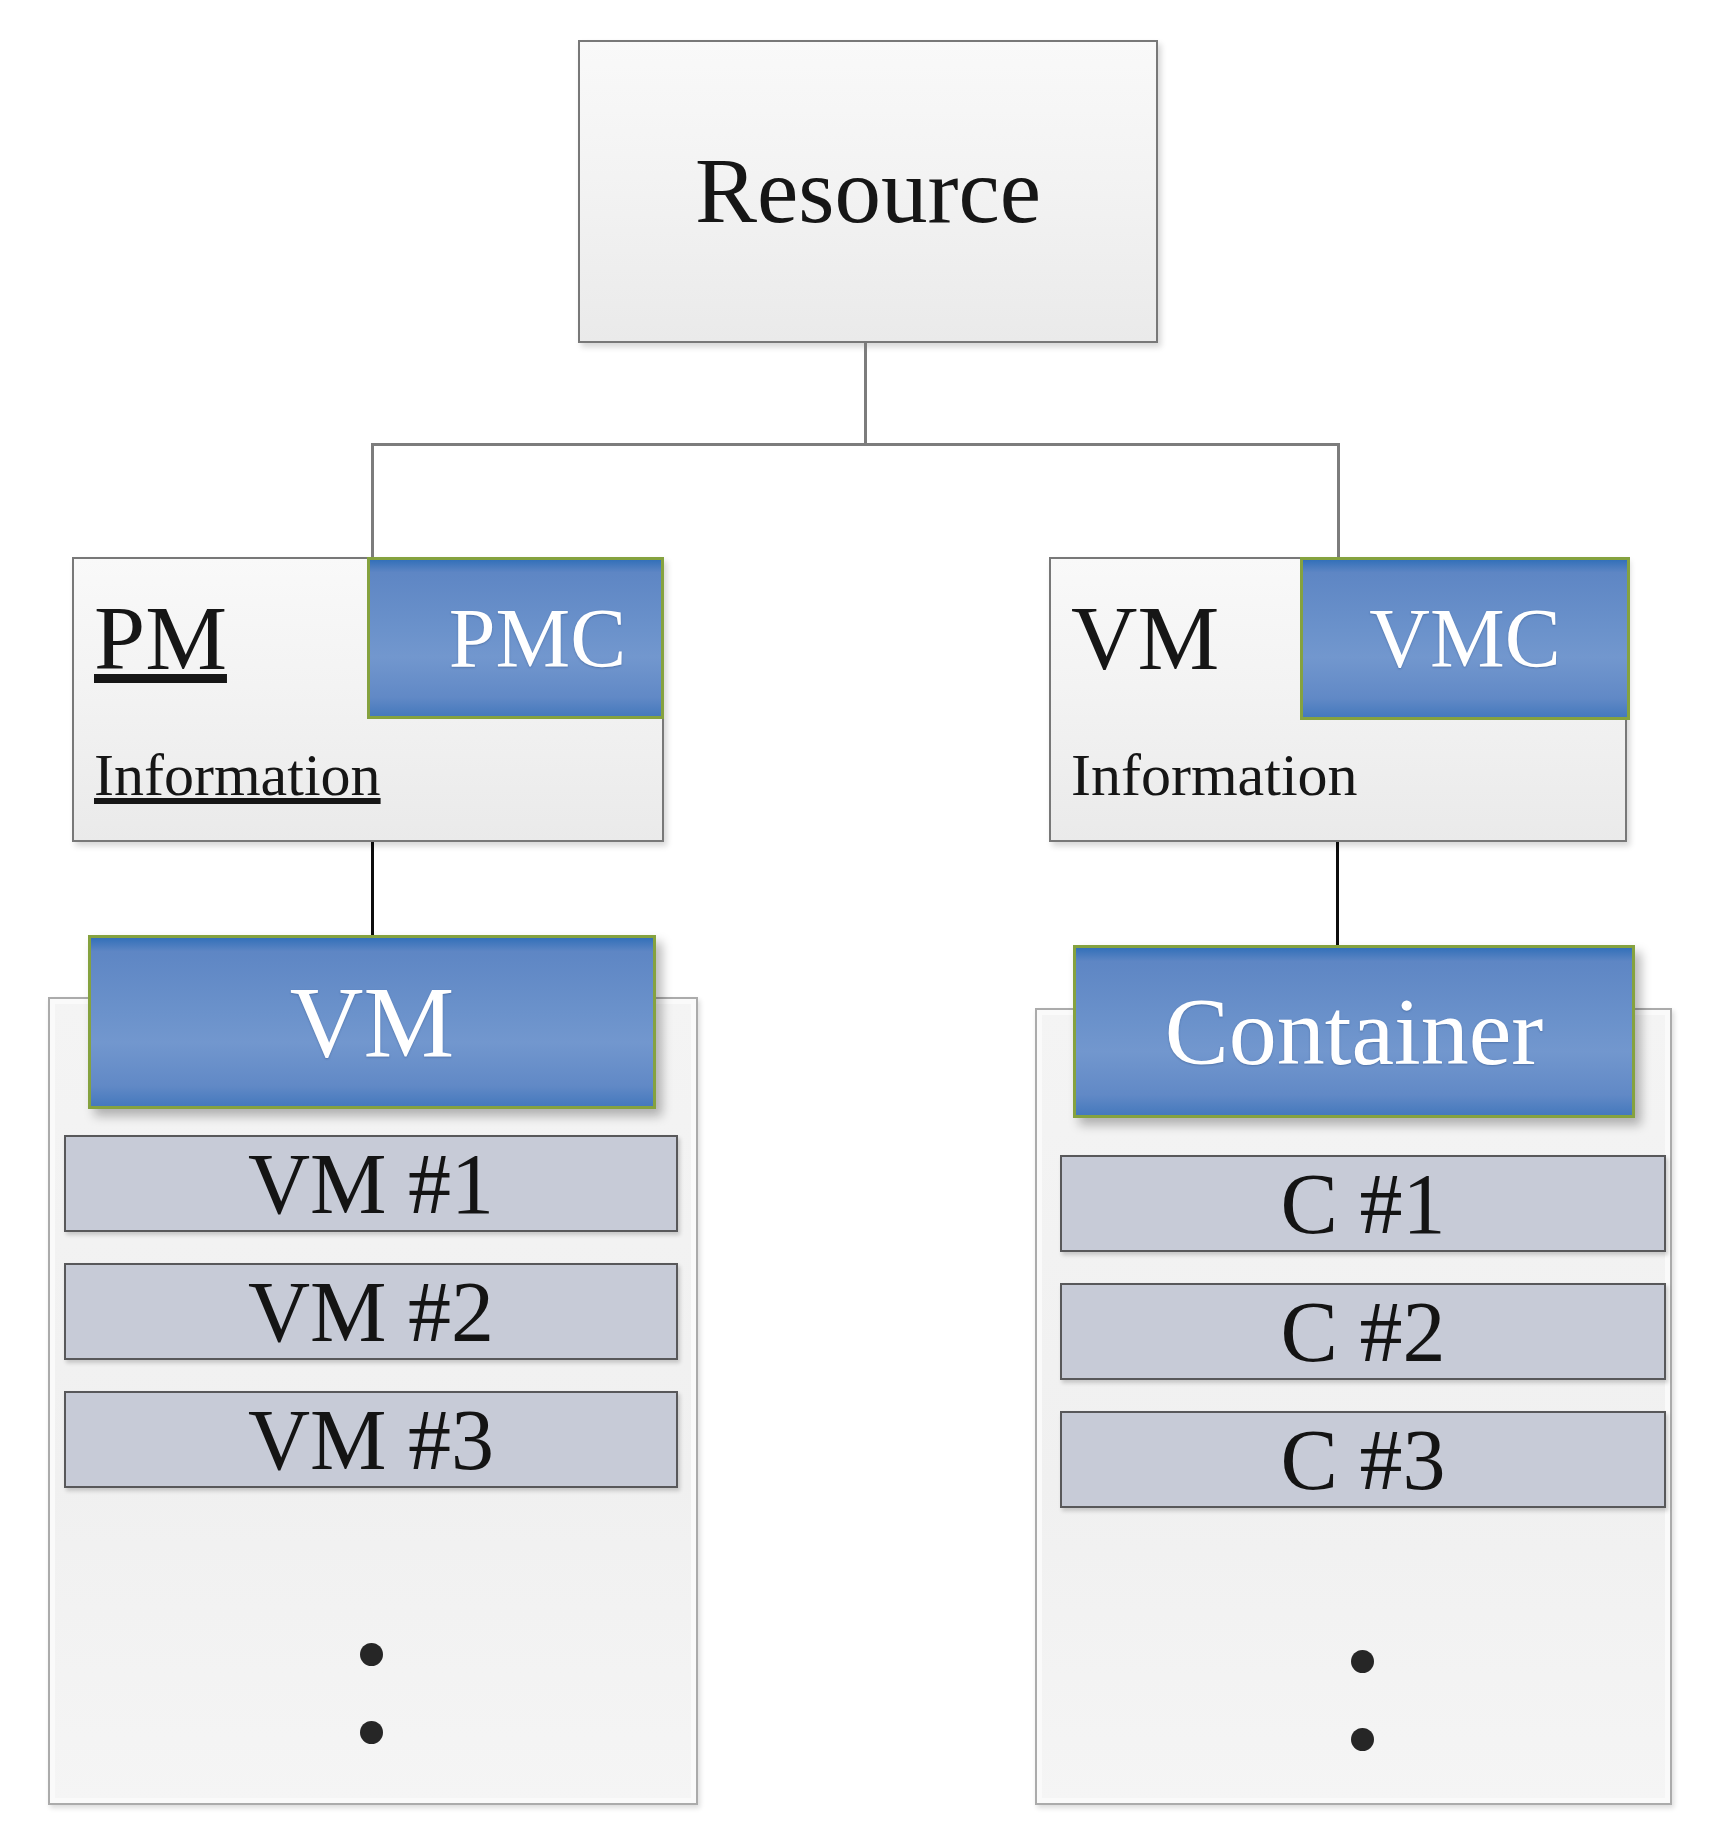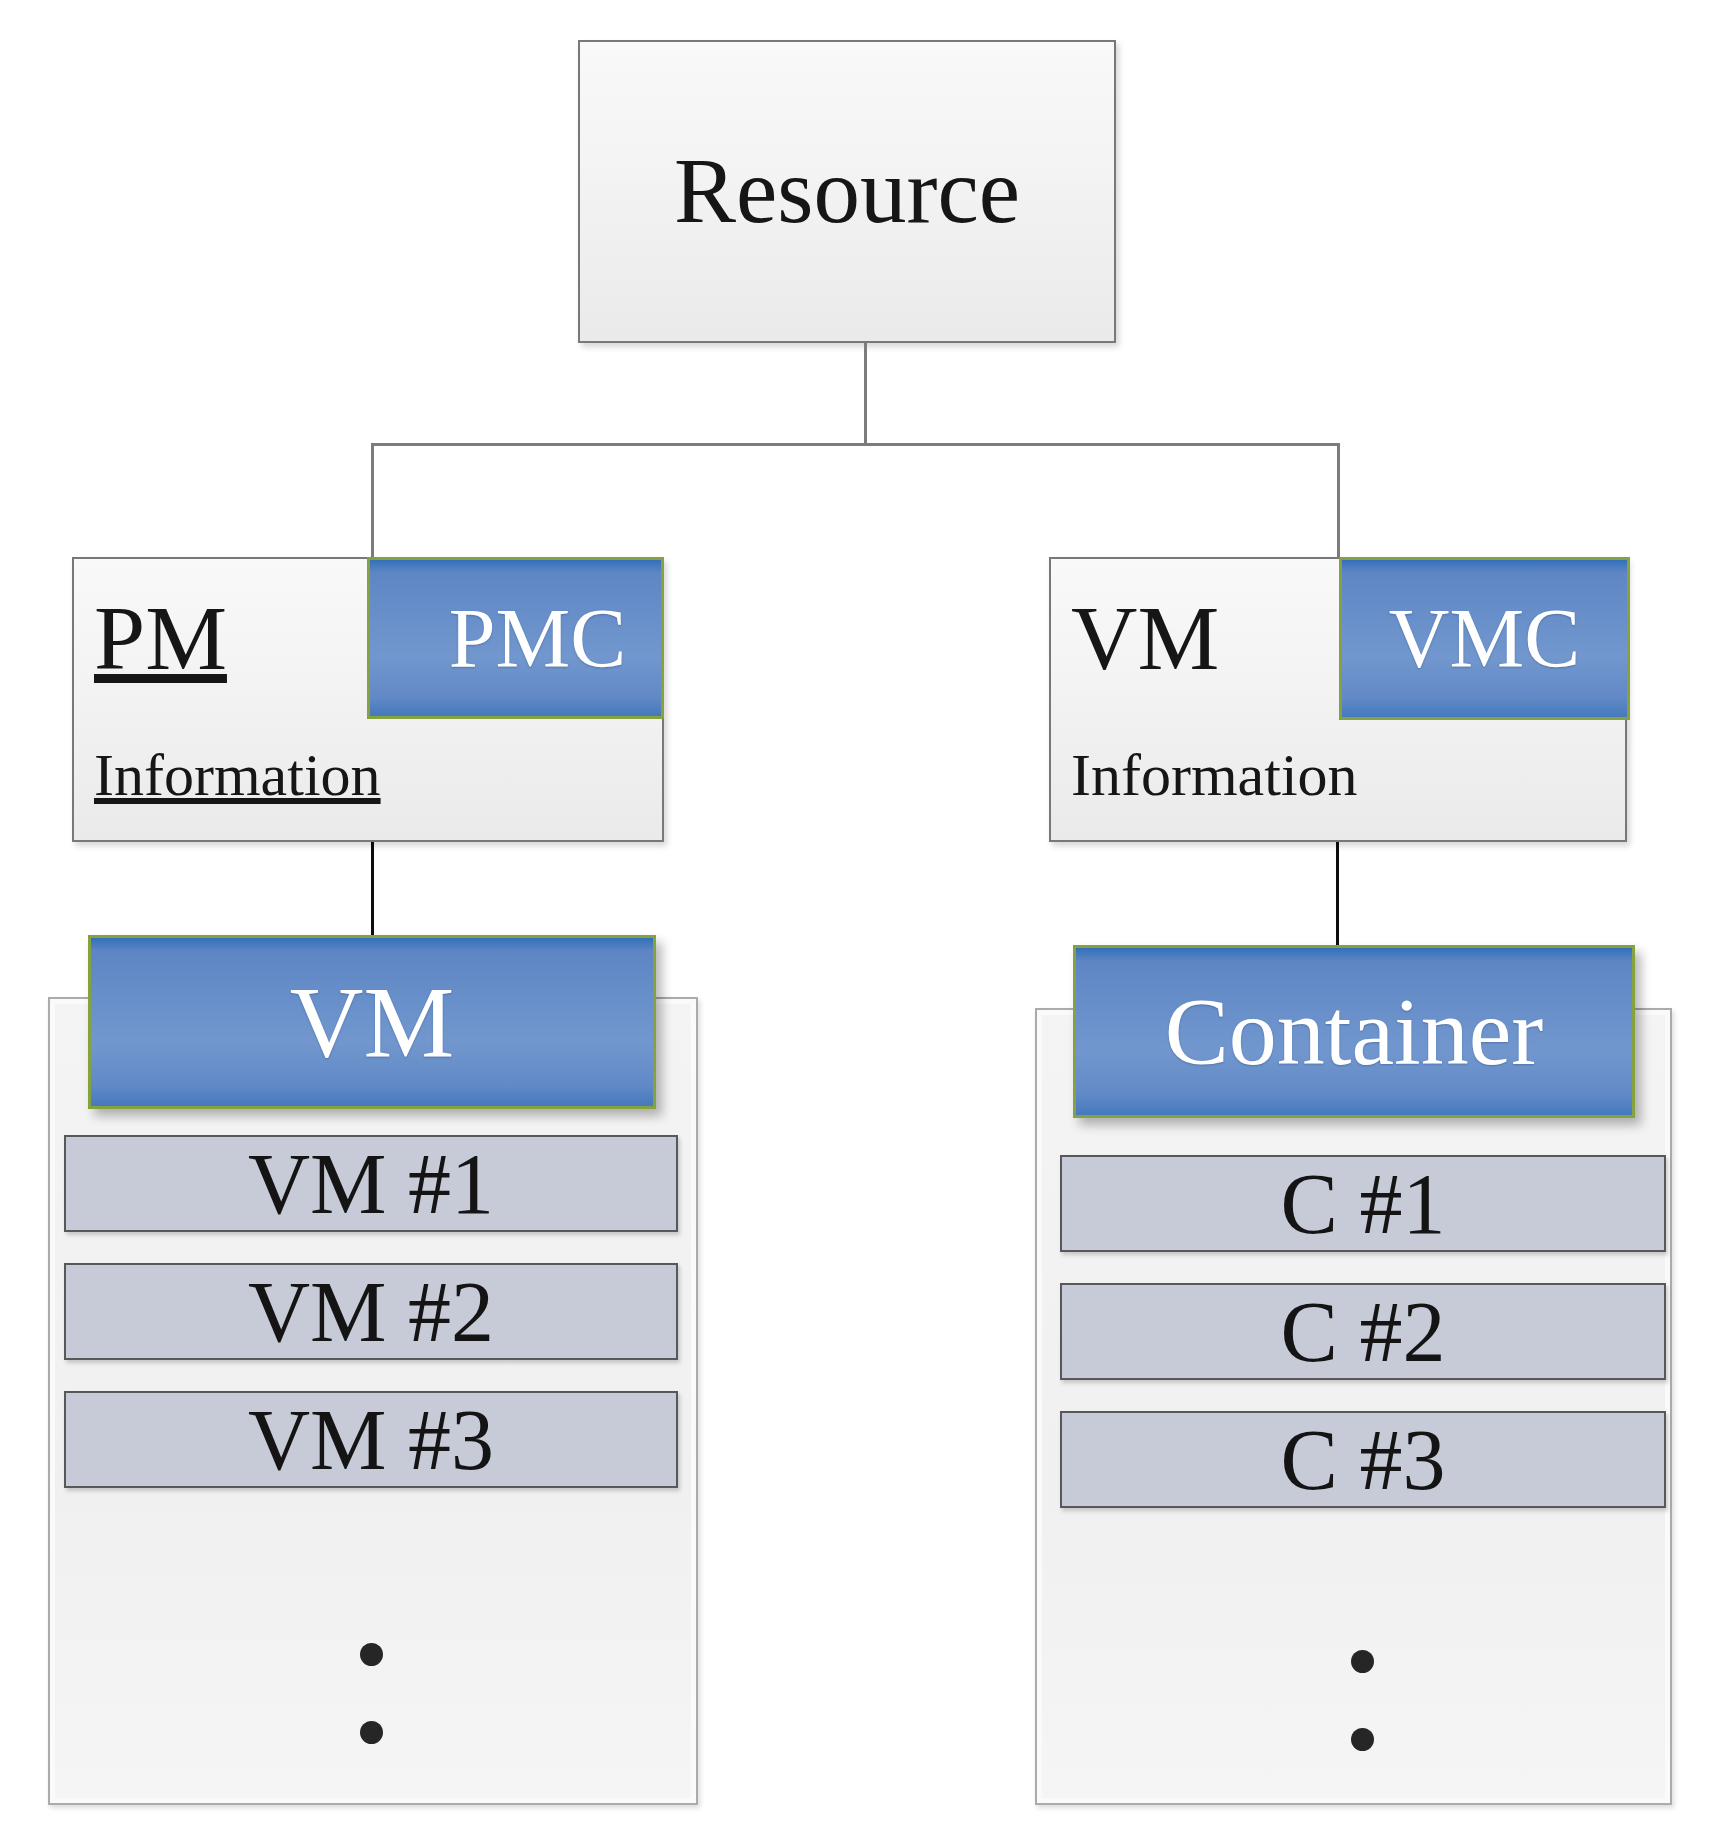--- a/index.html
+++ b/index.html
@@ -13,21 +13,21 @@
   }
   
   .node-box{
     position:absolute;
     box-sizing:border-box;
     background:linear-gradient(180deg,#f9f9f9 0%,#f3f3f3 45%,#eaeaea 100%);
     border:2px solid #787878;
     box-shadow:3px 4px 6px rgba(0,0,0,.16);
   }
   .root-box{
-    left:578px;top:40px;width:538px;height:303px;
+    left:578px;top:40px;width:580px;height:303px;
     display:flex;flex-direction:row;justify-content:center;align-items:center;
     text-align:center;
   }
   .root-box .line{font-size:93px;line-height:1.34;white-space:nowrap;}
   
   .conn{position:absolute;background:#7c7c7c;}
   .conn.black{background:#0d0d0d;}
   .conn.v-root{left:864px;top:343px;width:3px;height:101px;}
   .conn.h-main{left:371px;top:443px;width:969px;height:3px;}
   .conn.v-left-drop{left:371px;top:445px;width:3px;height:112px;}
@@ -50,21 +50,21 @@
     position:absolute;top:-2px;
     box-sizing:border-box;
     border:3px solid #85a23f;
     background:linear-gradient(180deg,#3370b9 0%,#5e86c4 8%,#6b92cb 45%,#7297ce 62%,#6189c6 88%,#4579bd 100%);
     color:#ffffff;
     display:flex;align-items:center;justify-content:center;
     font-size:84px;
     text-shadow:0 1px 2px rgba(30,60,110,.35);
   }
   .badge.left{right:-2px;width:297px;height:162px;padding-left:44px;}
-  .badge.right{right:-5px;width:291px;height:163px;}
+  .badge.right{right:-5px;width:330px;height:163px;}
   
   .panel{
     position:absolute;box-sizing:border-box;
     background:linear-gradient(180deg,#f4f4f4 0%,#f0f0f0 60%,#f5f5f5 100%);
     border:2px solid #ababab;
     box-shadow:inset 0 0 0 5px #fafafa,2px 3px 5px rgba(0,0,0,.14);
   }
   .panel.left{left:48px;top:997px;width:650px;height:808px;}
   .panel.right{left:1035px;top:1008px;width:637px;height:797px;}
   .list-header{

